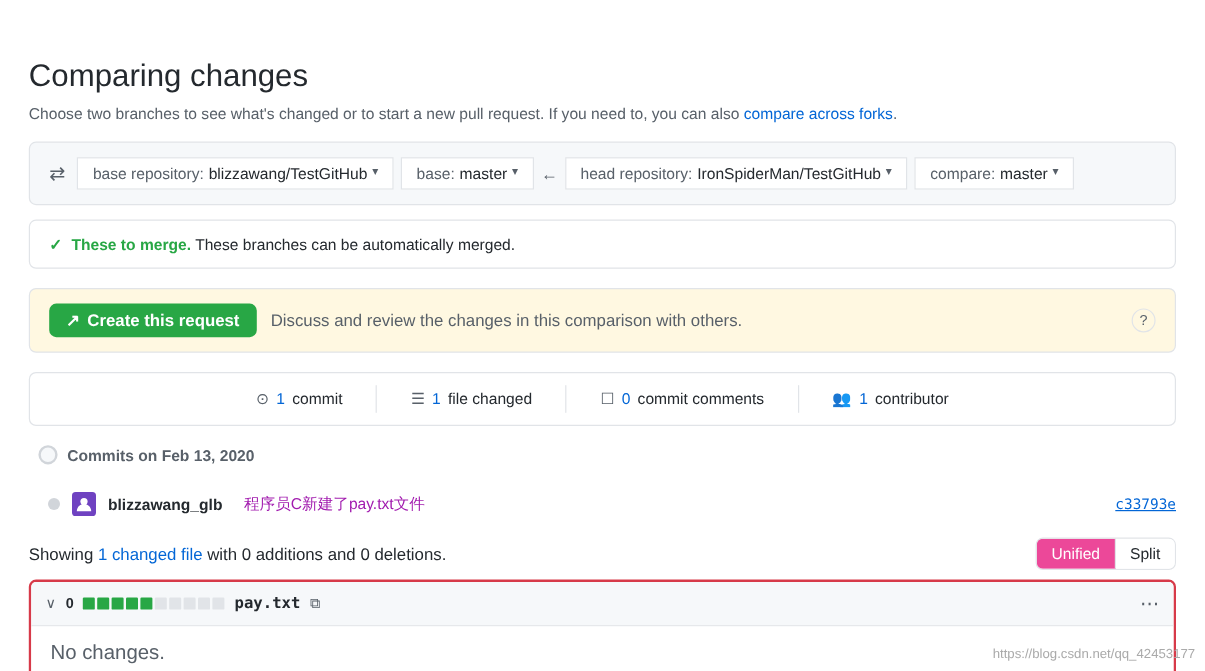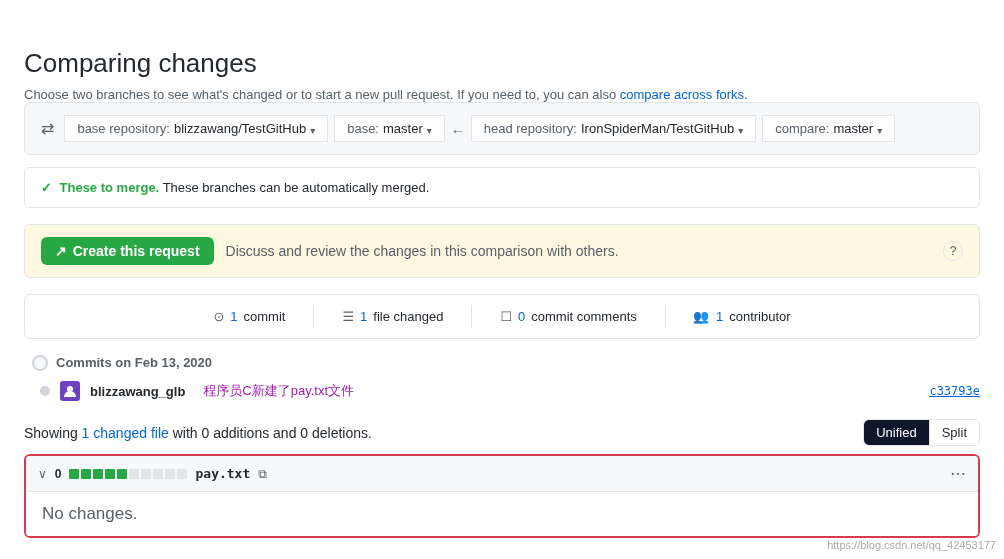--- a/index.html
+++ b/index.html
@@ -20,20 +20,21 @@
       font-size: 26px;
       font-weight: 400;
       color: #24292e;
       margin-bottom: 8px;
       margin-top: 28px;
     }
 
     .subtitle {
       font-size: 13px;
       color: #586069;
+      margin-bottom: 16px;
     }
 
     .subtitle a {
       color: #0366d6;
       text-decoration: none;
     }
 
     
     .branch-selector-row {
       display: flex;
@@ -47,21 +48,21 @@
     }
 
     .compare-icon {
       color: #586069;
       font-size: 16px;
       margin-right: 4px;
     }
 
     .branch-btn {
       display: inline-flex;
-      align-items: flex-end;
+      align-items: flex-start;
       gap: 4px;
       padding: 5px 12px;
       background: #fff;
       border: 1px solid #e1e4e8;
       border-radius: 0;
       font-size: 13px;
       cursor: pointer;
       color: #24292e;
     }
 
@@ -189,22 +190,23 @@
     }
 
     
     .timeline-section {
       margin-bottom: 12px;
       padding-left: 8px;
     }
 
     .commit-date-header {
       display: flex;
+      align-items: center;
       gap: 8px;
-      margin-bottom: 4px;
+      margin-bottom: 17px;
     }
 
     .timeline-dot {
       width: 16px;
       height: 16px;
       border-radius: 50%;
       background: #f6f8fa;
       border: 2px solid #d1d5da;
       flex-shrink: 0;
     }
@@ -294,21 +296,21 @@
       border: none;
       border-right: 1px solid #e1e4e8;
       color: #24292e;
     }
 
     .view-toggle-btn:last-child {
       border-right: none;
     }
 
     .view-toggle-btn.active {
-      background: #0f172a;
+      background: #ec4899;
       color: #fff;
     }
 
     
     .file-diff-container {
       border: 2px solid #d73a49;
       border-radius: 6px;
       overflow: hidden;
       margin-bottom: 8px;
     }

